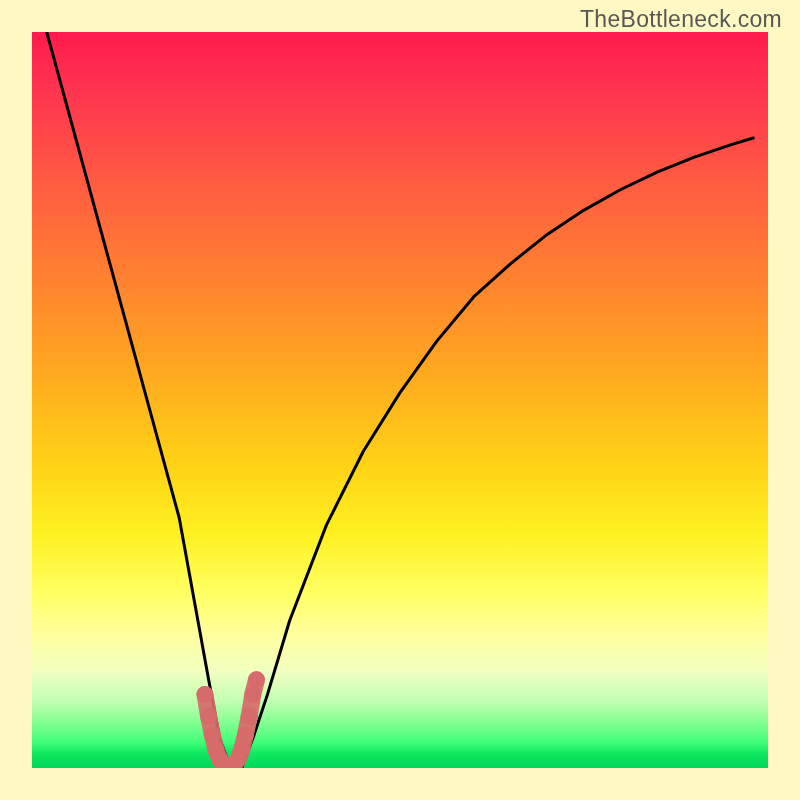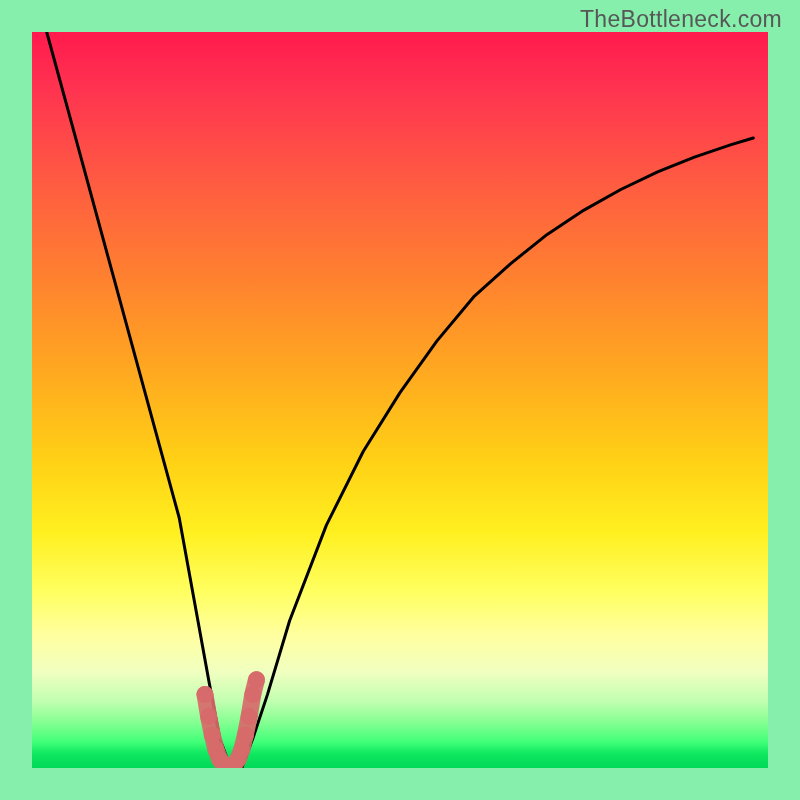--- a/index.html
+++ b/index.html
@@ -10,21 +10,21 @@
     background: #000;
     position: relative;
     font-family: Arial, sans-serif;
   }
   .frame {
     position: absolute;
     top: 0;
     left: 0;
     width: 800px;
     height: 800px;
-    background: #86efac;
+    background: #fef9c3;
   }
   .plot-area {
     position: absolute;
     top: 32px;
     left: 32px;
     width: 736px;
     height: 736px;
     overflow: hidden;
   }
   .gradient {

